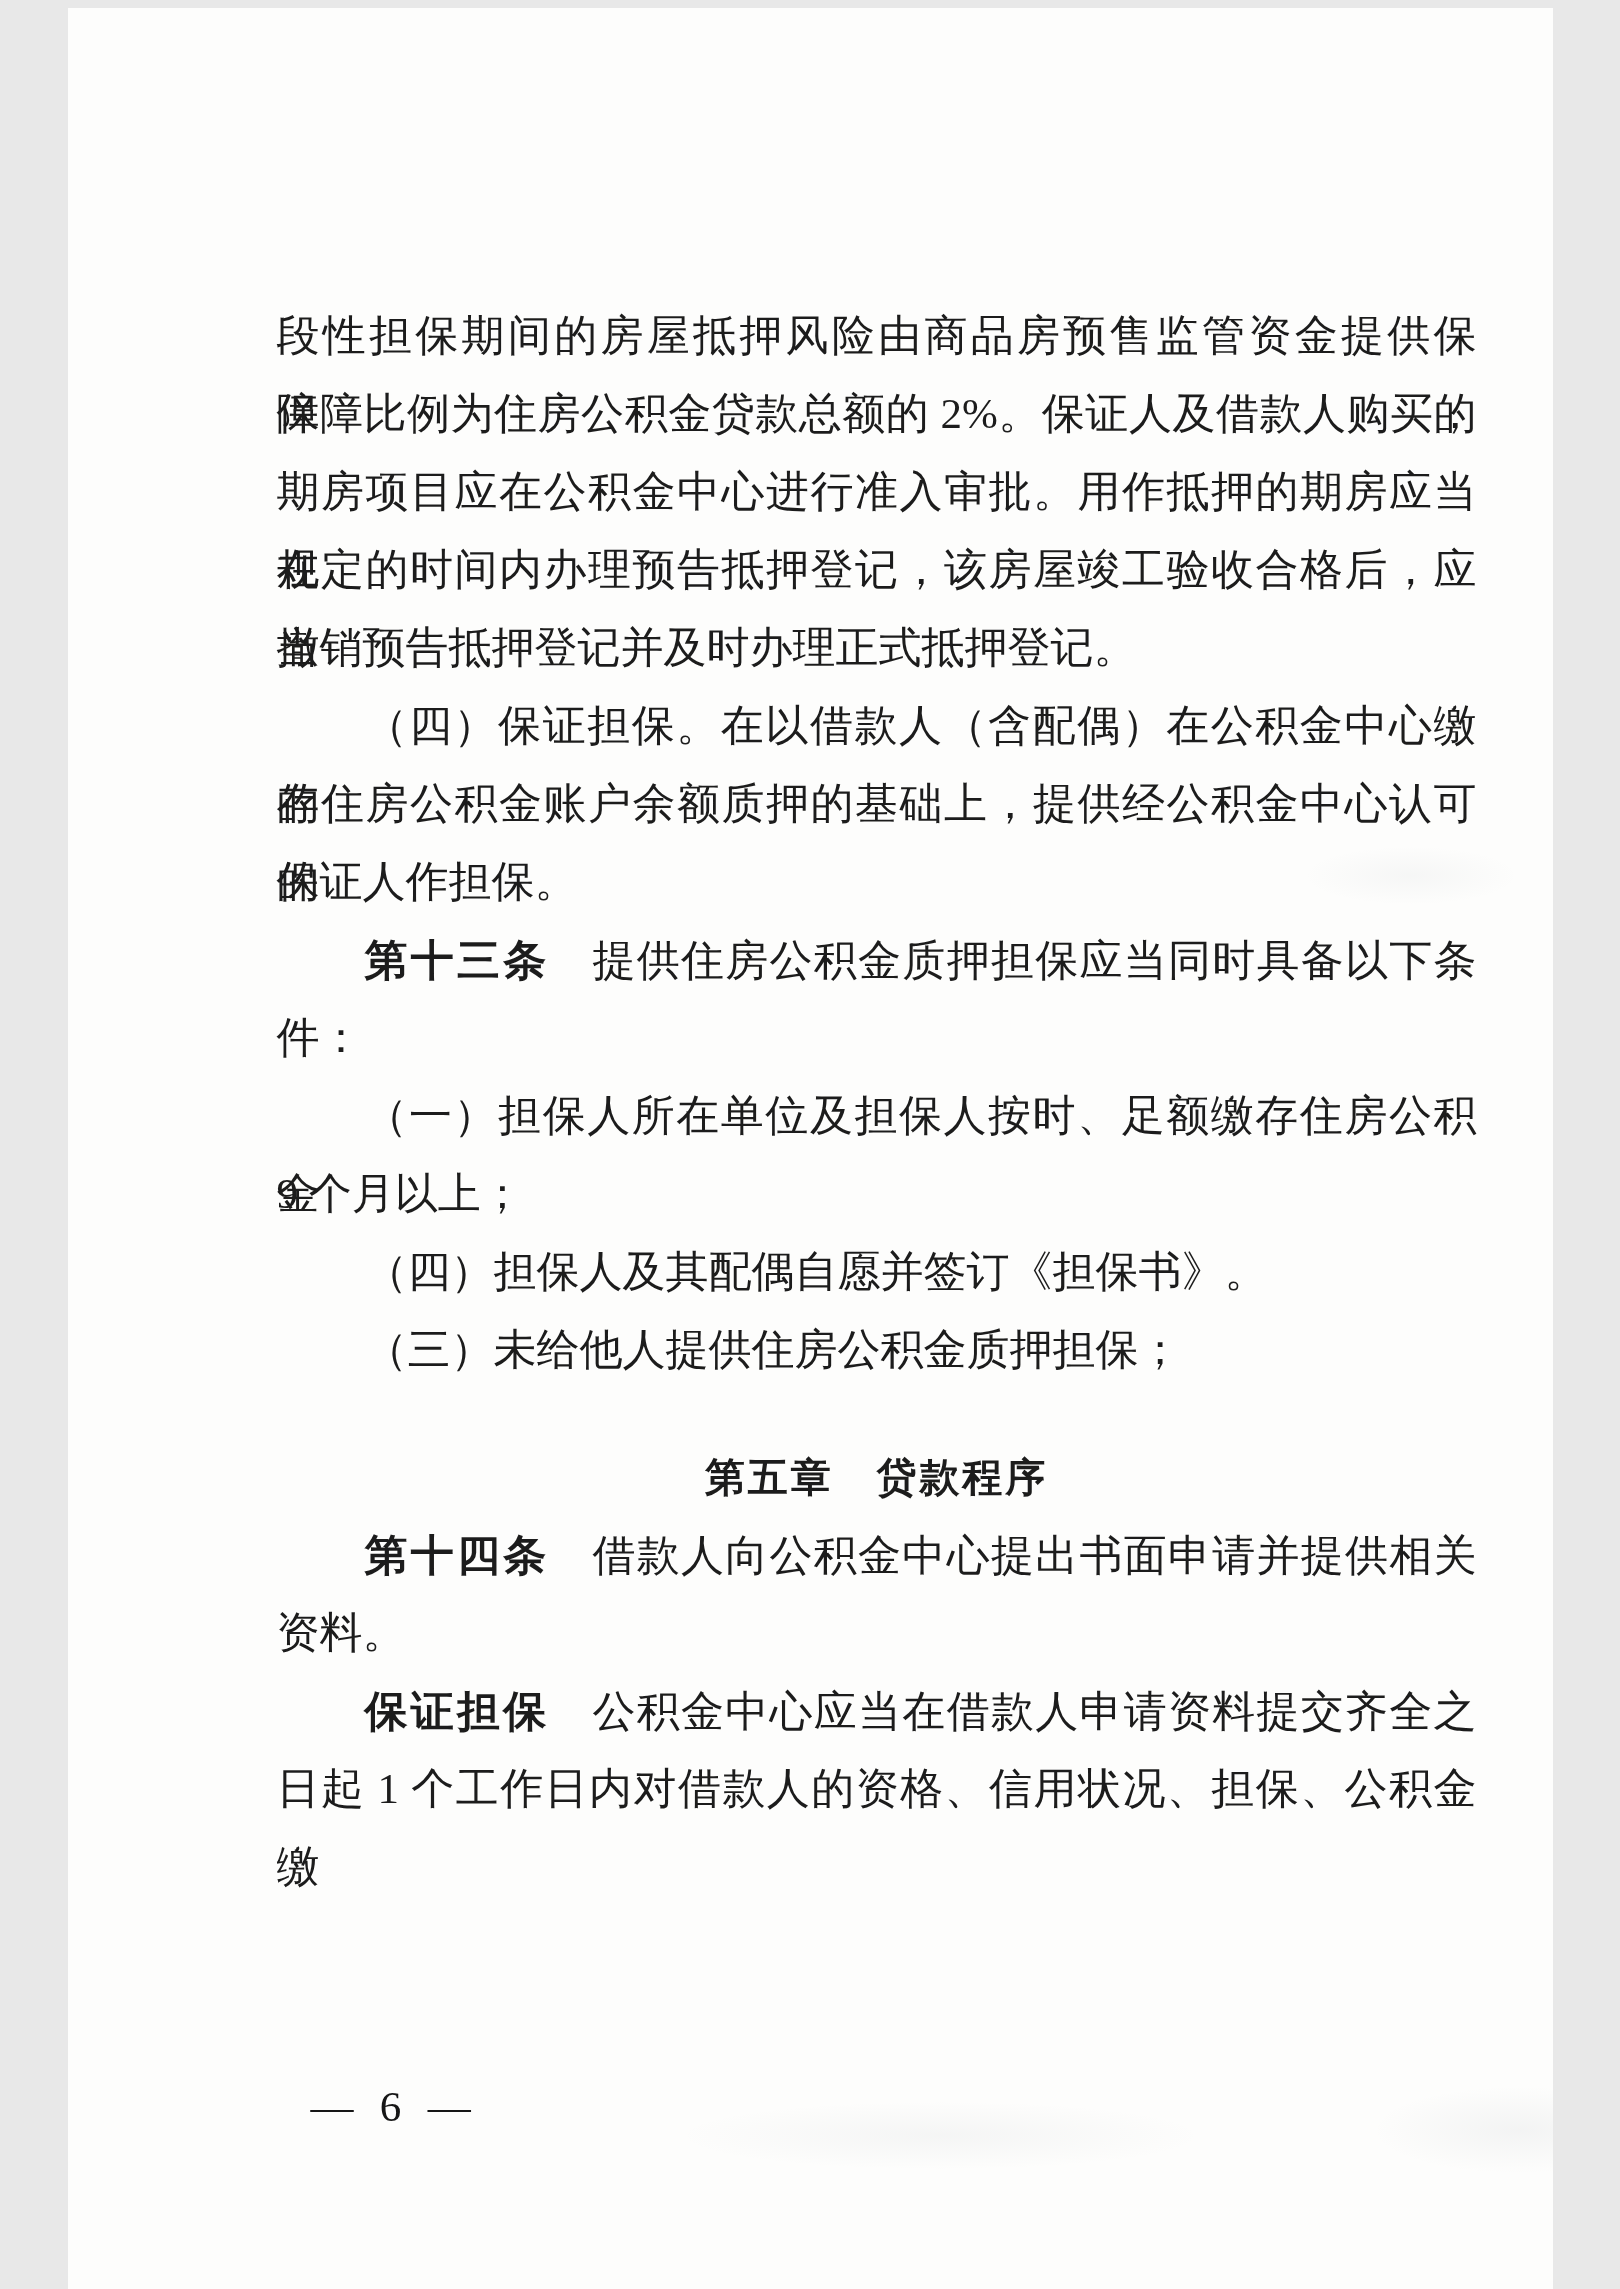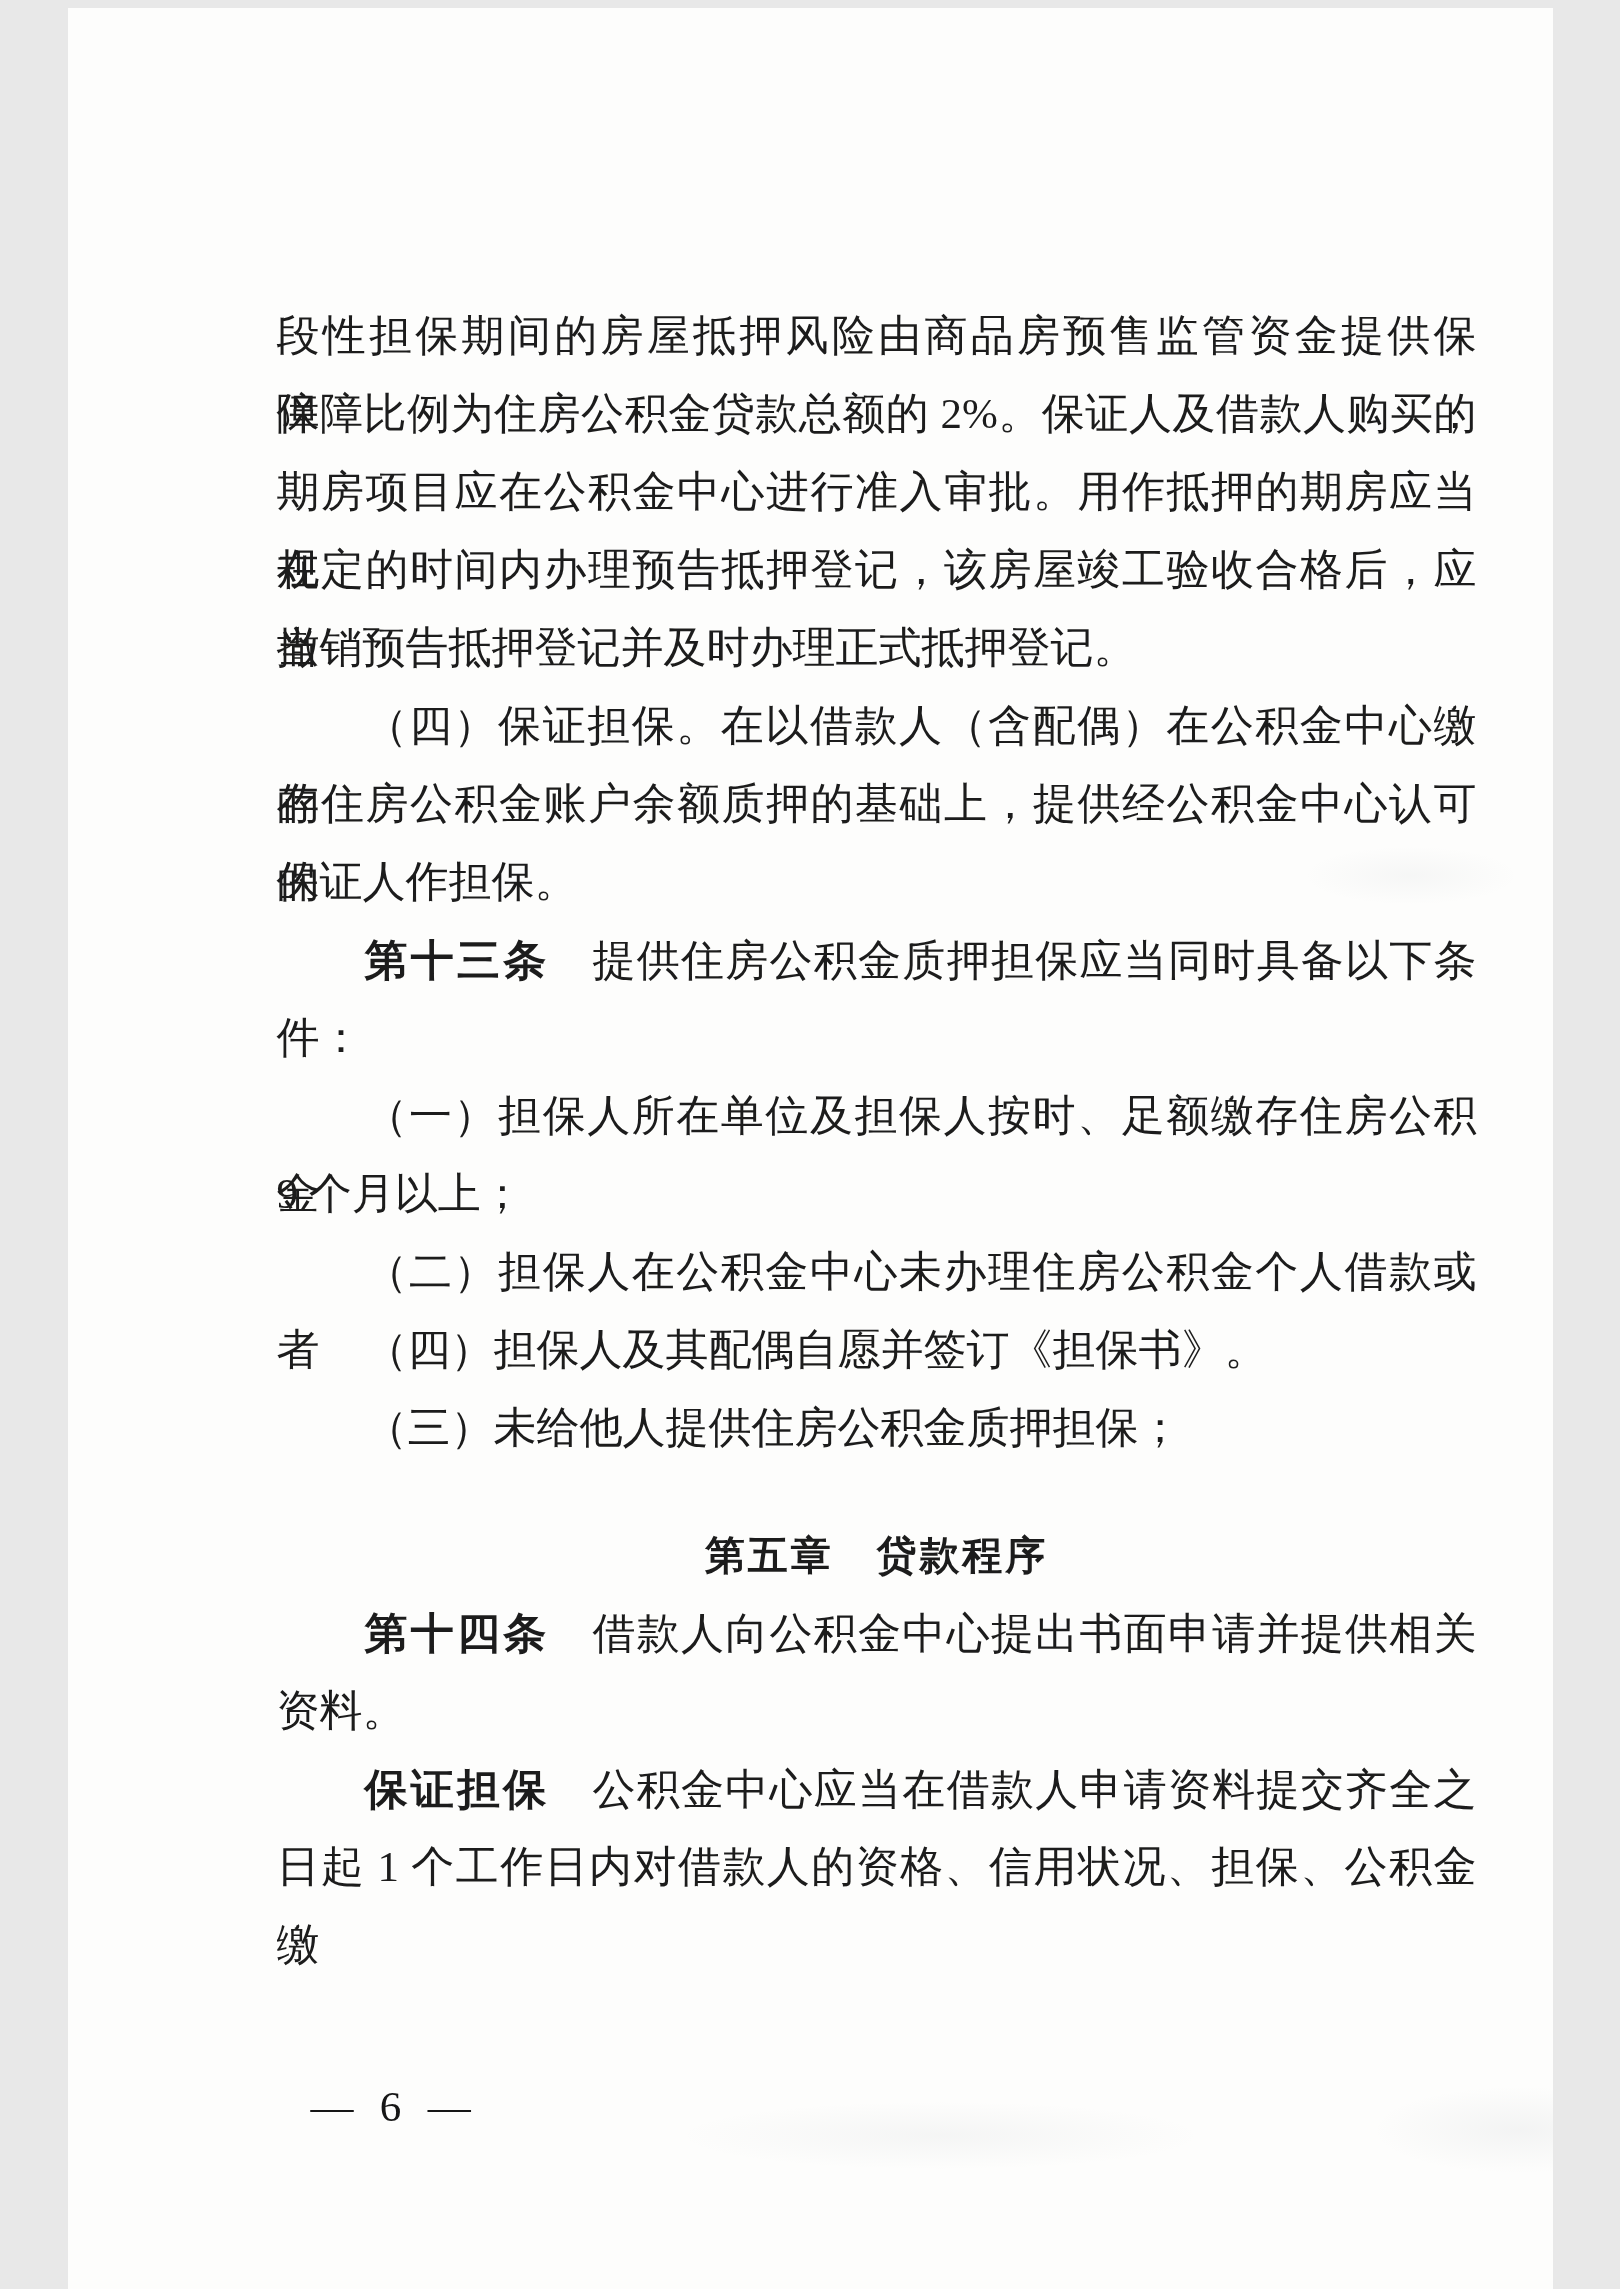--- a/index.html
+++ b/index.html
@@ -99,21 +99,20 @@
 
     <p class="line j indent"><span>（四）保证担保。在以借款人（含配偶）在公积金中心缴存</span></p>
     <p class="line j"><span>的住房公积金账户余额质押的基础上，提供经公积金中心认可的</span></p>
     <p class="line"><span>保证人作担保。</span></p>
 
     <p class="line j indent"><span class="art-label">第十三条</span><span>提供住房公积金质押担保应当同时具备以下条</span></p>
     <p class="line"><span>件：</span></p>
 
     <p class="line j indent"><span>（一）担保人所在单位及担保人按时、足额缴存住房公积金</span></p>
     <p class="line"><span>9 个月以上；</span></p>
-    <p class="line j indent"><span>（二）担保人在公积金中心未办理住房公积金个人借款或者</span></p>
     <p class="line indent"><span>（四）担保人及其配偶自愿并签订《担保书》。</span></p>
     <p class="line indent"><span>（三）未给他人提供住房公积金质押担保；</span></p>
 
     <p class="line chapter">第五章　贷款程序</p>
 
     <p class="line j indent"><span class="art-label">第十四条</span><span>借款人向公积金中心提出书面申请并提供相关</span></p>
     <p class="line"><span>资料。</span></p>
 
     <p class="line j indent"><span class="art-label">保证担保</span><span>公积金中心应当在借款人申请资料提交齐全之</span></p>
     <p class="line j"><span>日起 1 个工作日内对借款人的资格、信用状况、担保、公积金缴</span></p>

